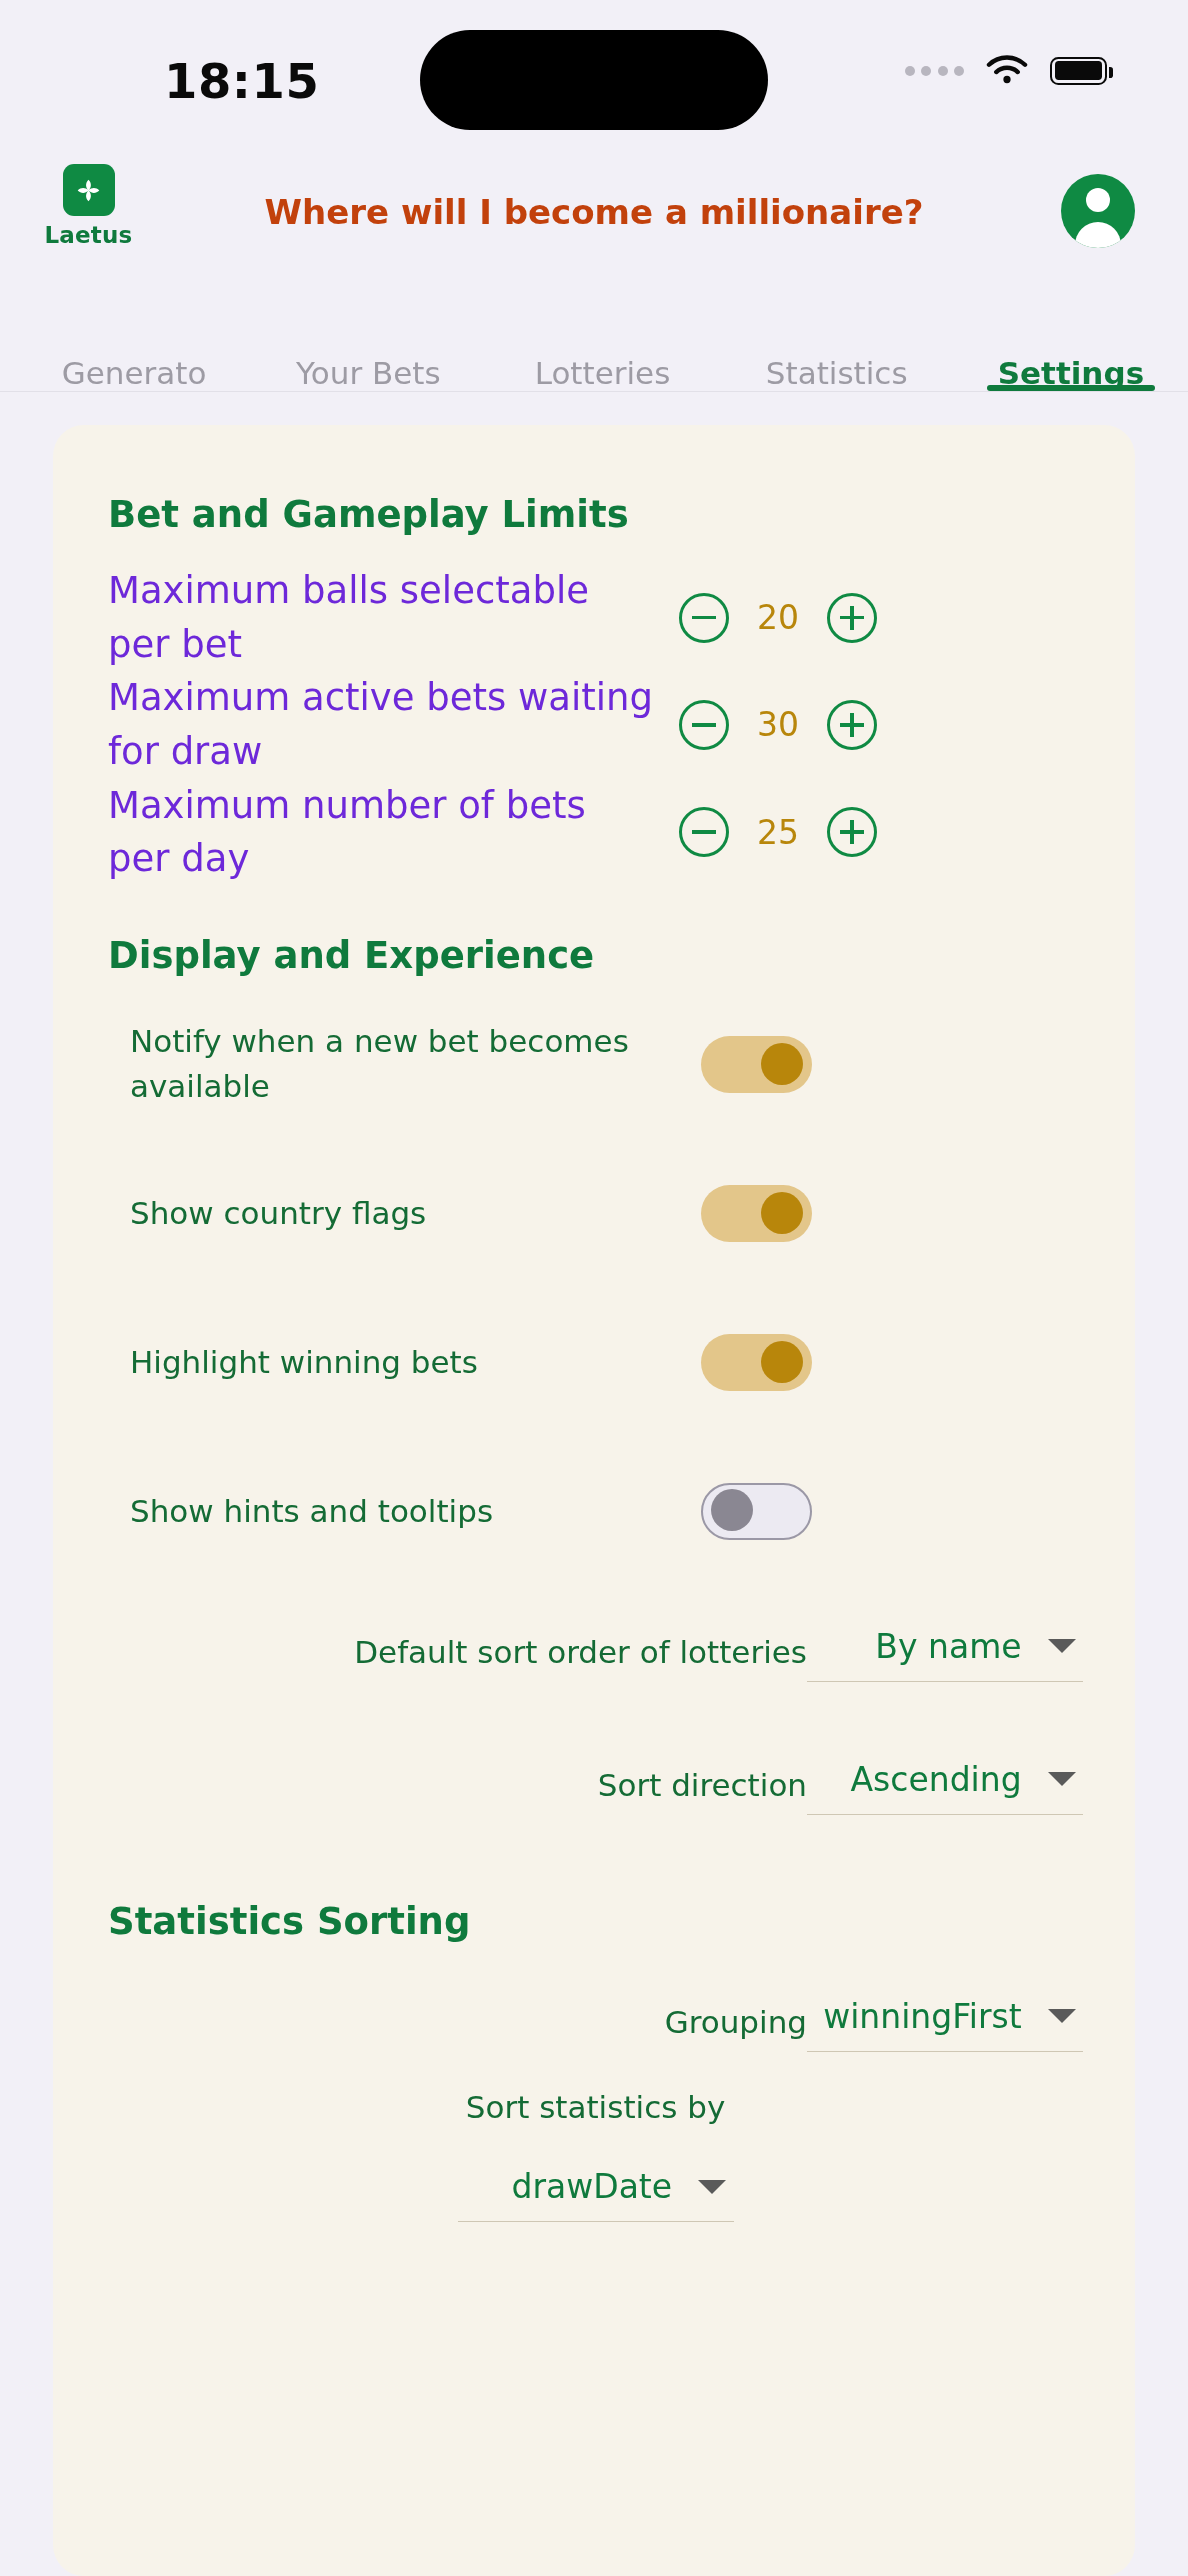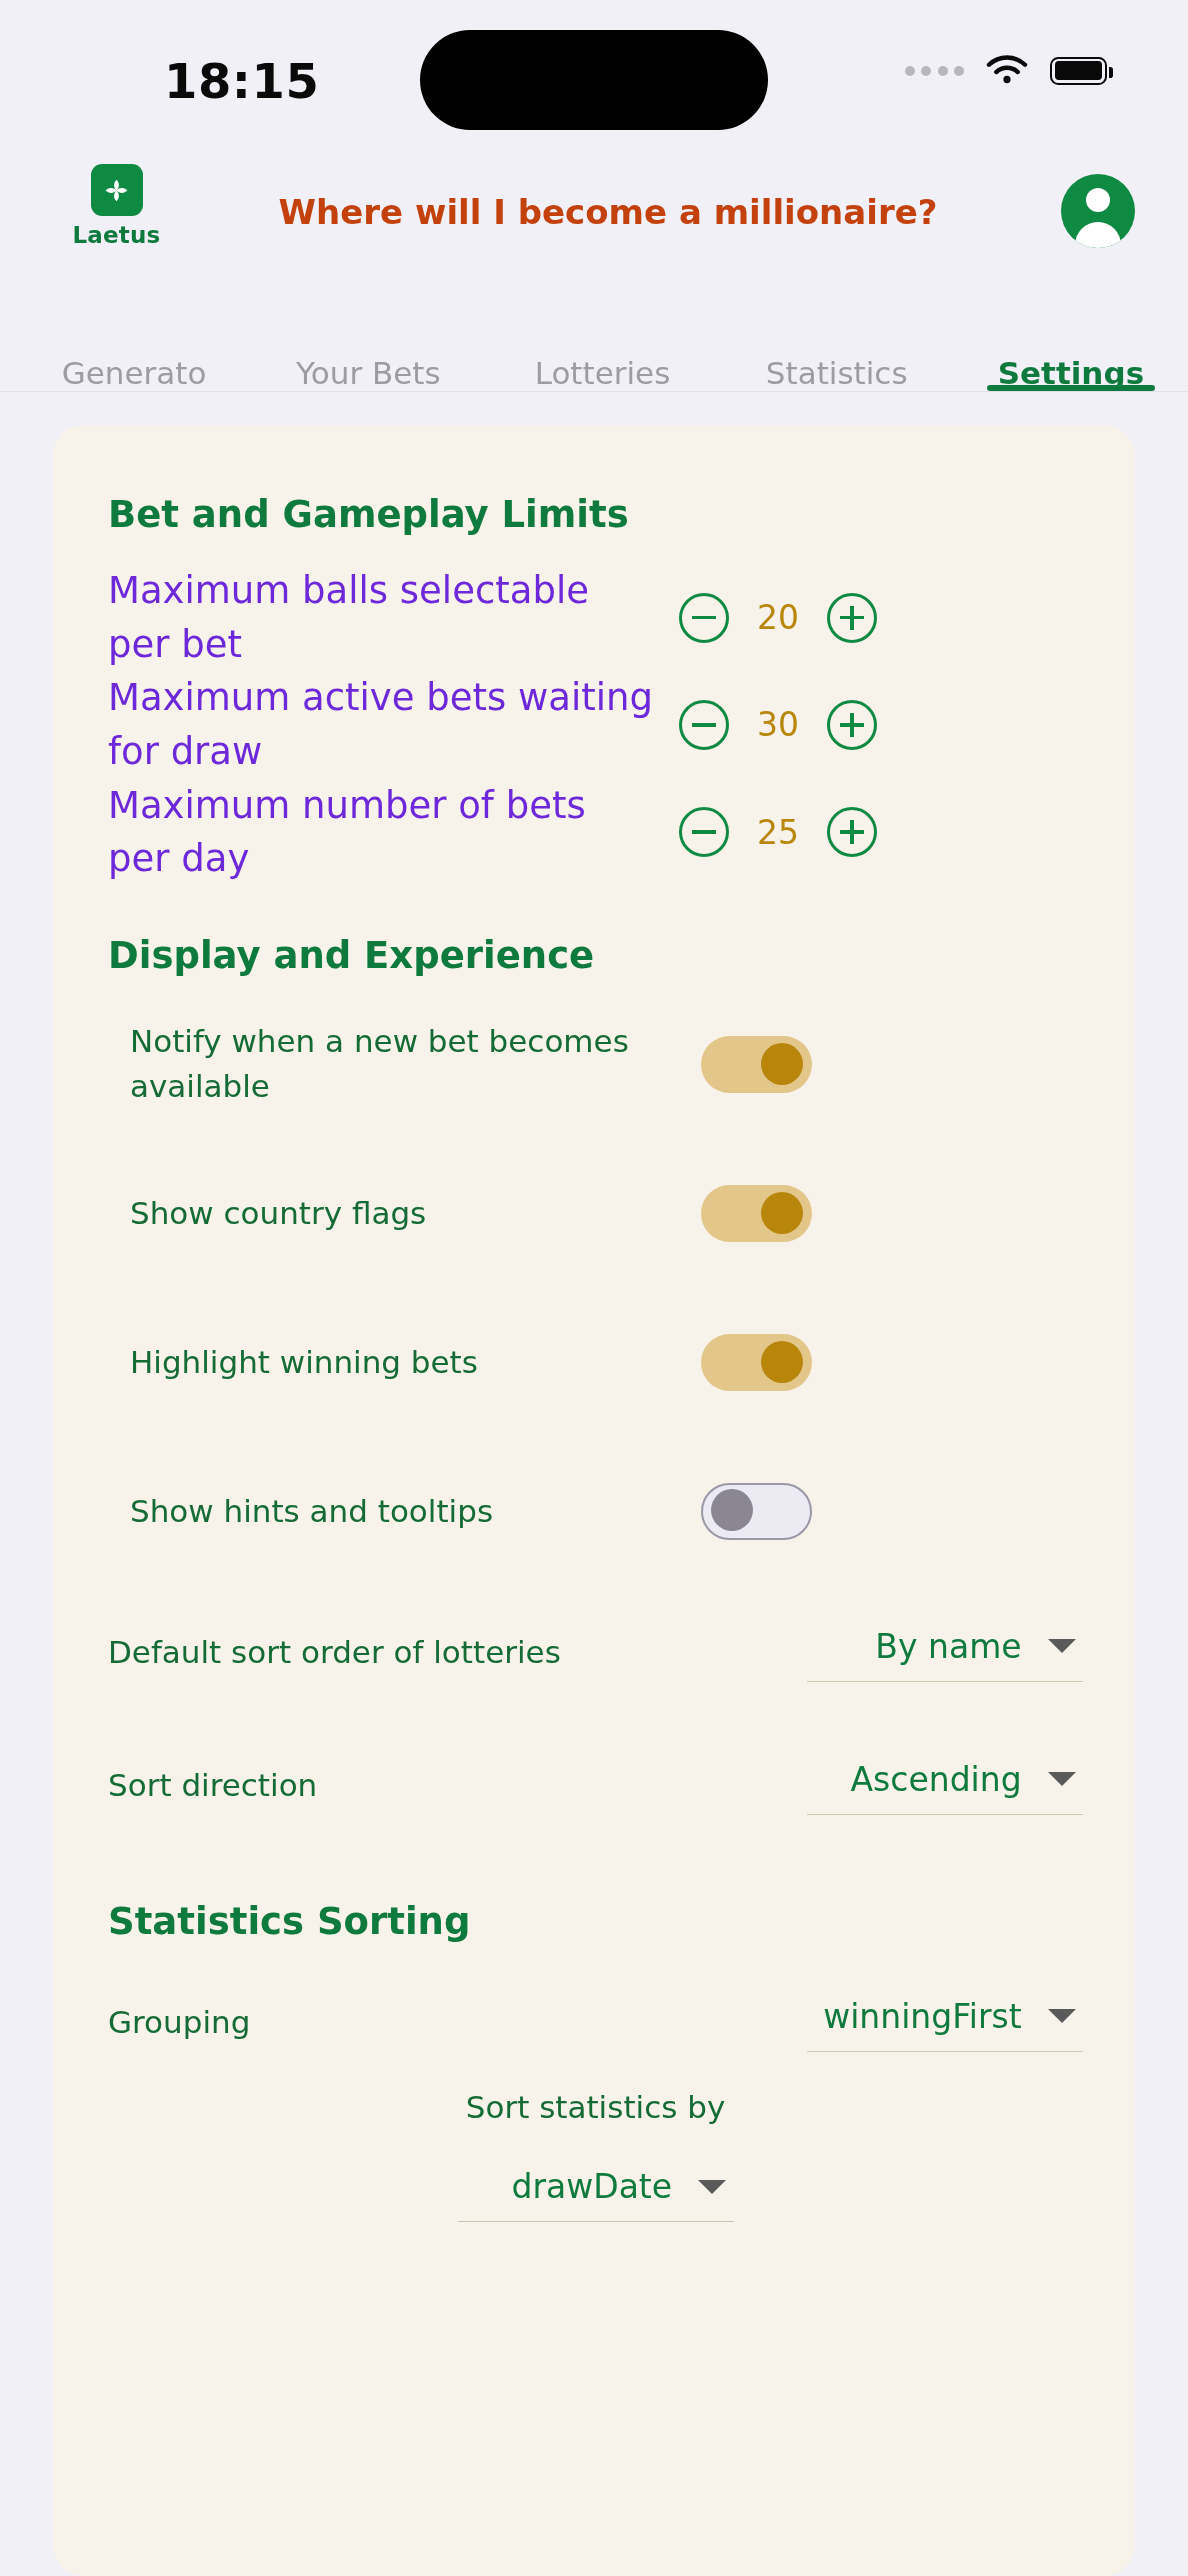--- a/index.html
+++ b/index.html
@@ -79,21 +79,20 @@
     width: 100%;
     background: #0a0a0a;
     border-radius: 3.7px;
   }
 
   
   .app-header {
     position: relative;
     height: 129px;
     background: #f2f0f7;
-    margin-left: 28px;
   }
   .brand {
     position: absolute;
     left: 33px;
     top: 7.4px;
     width: 111px;
     text-align: center;
   }
   .brand-mark {
     width: 52px; height: 52px;
@@ -285,20 +284,21 @@
     right: auto;
     top: 4.6px;
     background: #8a8792;
   }
 
   .select-row {
     display: flex;
     align-items: center;
     padding: 0 52px 0 55px;
     min-height: 133px;
+    text-align: right;
   }
   .select-label {
     flex: 1 1 auto;
     font-size: 31px;
     color: #146b35;
   }
   .select-box {
     min-width: 276px;
     border-bottom: 1.8px solid #cfc7b4;
     display: flex;

